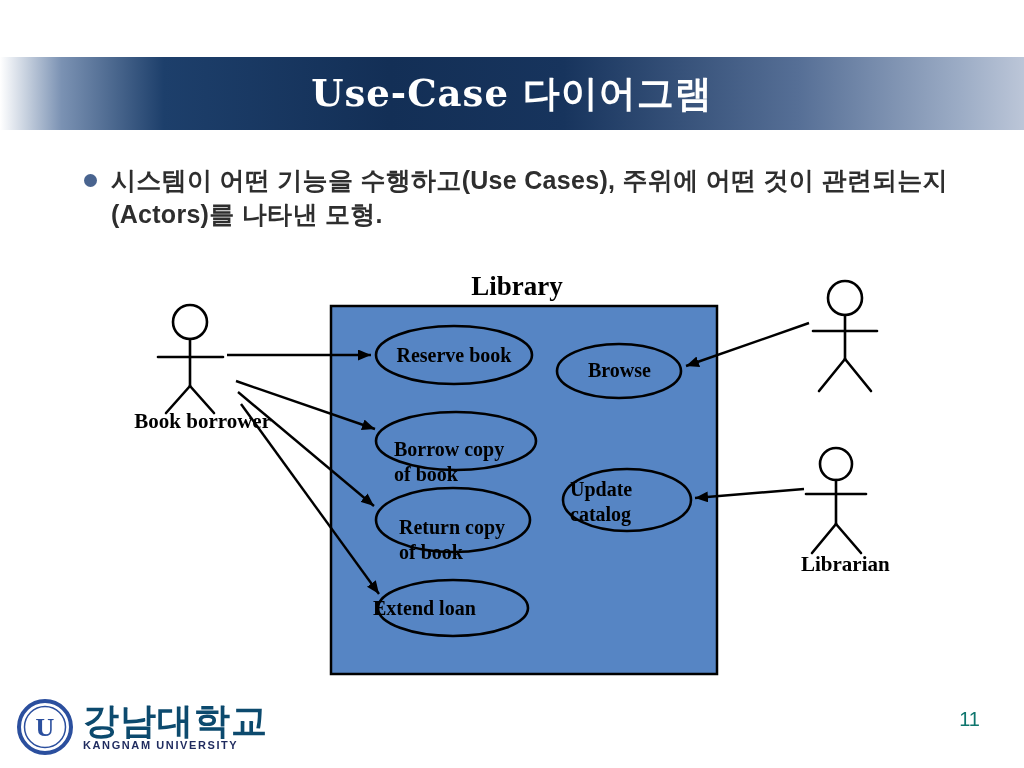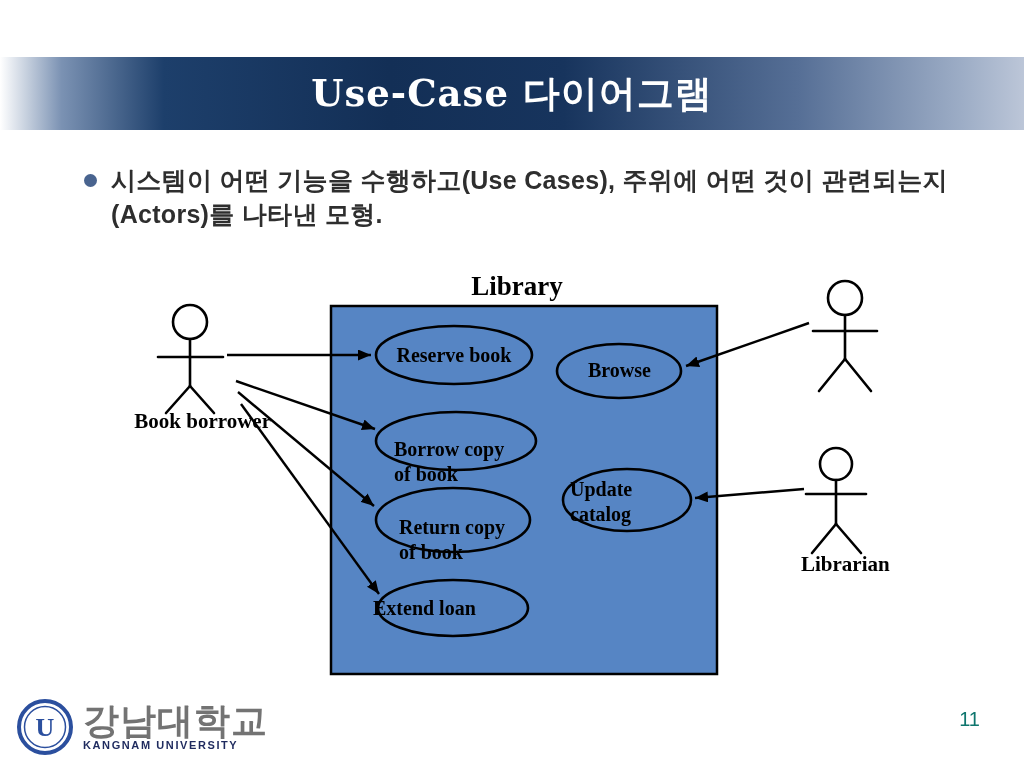--- a/index.html
+++ b/index.html
@@ -38,21 +38,21 @@
   .uc-return   { left:399px; top:495px; width:155px;margin-top:20px; }
   .uc-extend   { left:373px; top:596px; width:160px; }
   .actor-lbl { font-size:21px; }
   .a-borrower  { left:91px;  top:409px; width:180px;text-align:right; }
   .a-browser   { left:806px; top:392px; width:130px; }
   .a-librarian { left:801px; top:552px; width:130px; }
 
   
   .footer-logo { position:absolute; left:16px; top:698px; display:flex; align-items:center; gap:9px; }
   .emblem { width:58px; height:58px; }
-  .uni-kr { font-size:36px; font-weight:bold; color:#737373; line-height:1.02; letter-spacing:1px; }
+  .uni-kr { font-size:36px; font-weight:bold; color:#0c4a6e; line-height:1.02; letter-spacing:1px; }
   .uni-en { font-size:11px; font-weight:bold; color:#1e2a5e; letter-spacing:1.6px; }
   .page-num { position:absolute; right:44px; top:708px; font-size:20px; color:#0f766e;text-align:right; }
 </style>
 </head>
 <body>
 
 <div class="slide">
 
   <div class="banner">
     <div class="banner-title">Use-Case 다이어그램</div>

